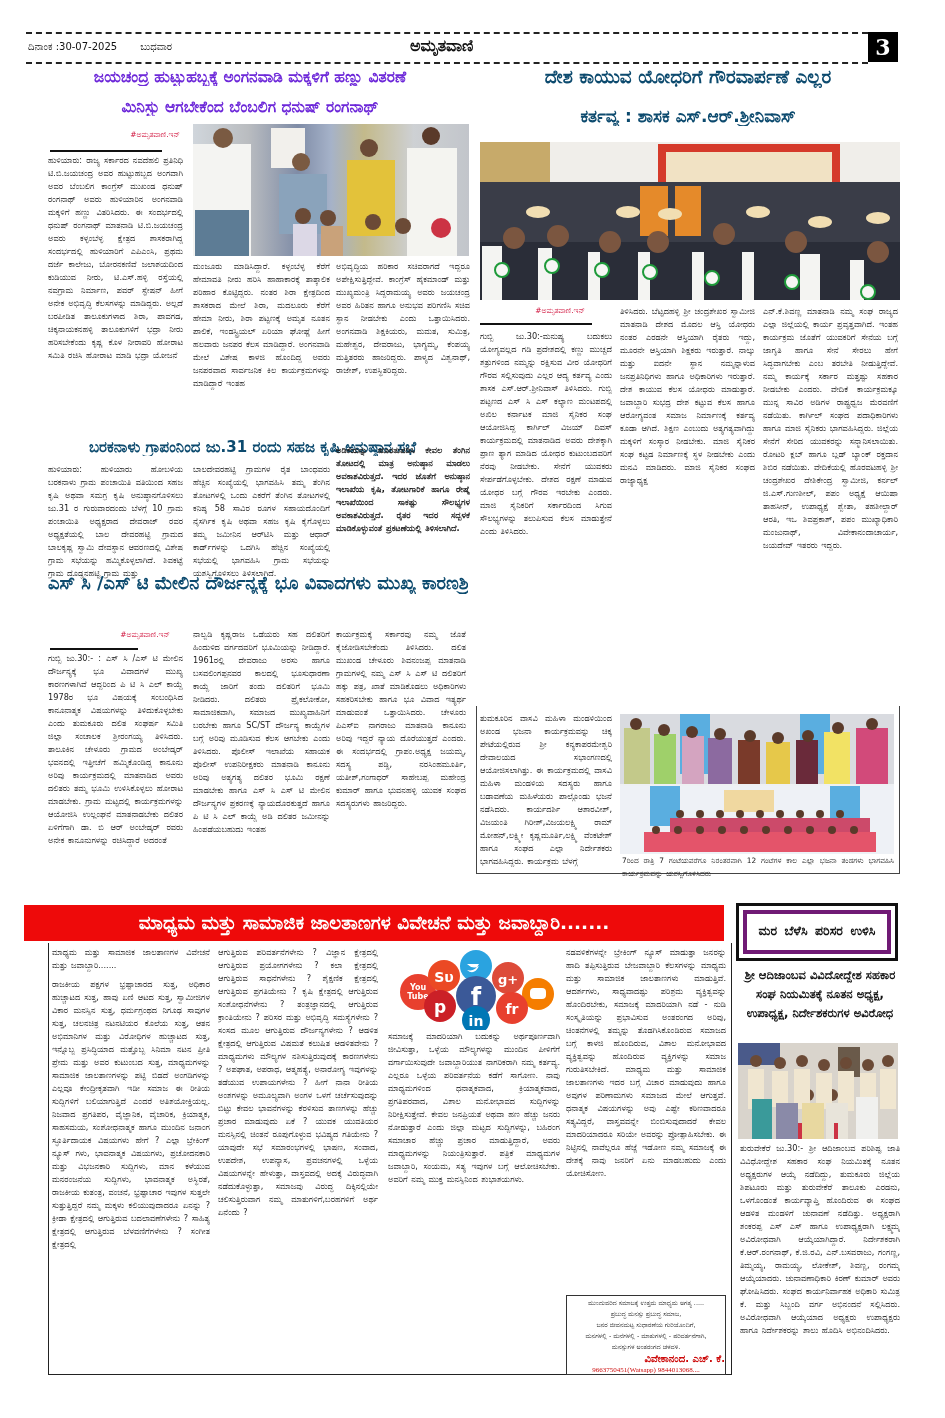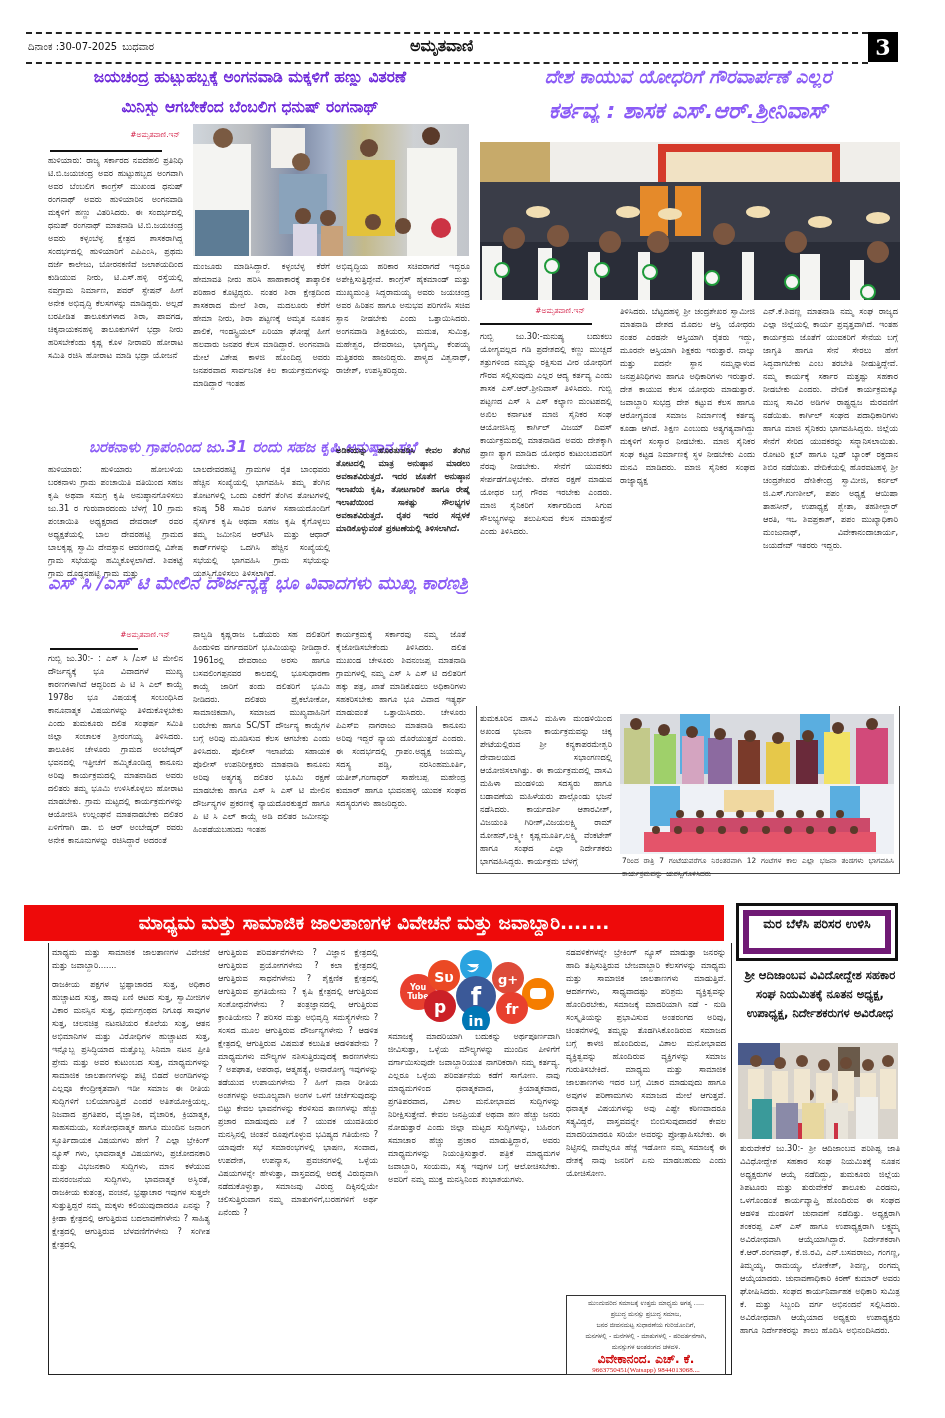--- a/index.html
+++ b/index.html
@@ -2,33 +2,33 @@
 <html><head>
 <meta charset="utf-8">
 <style>
   * { box-sizing: border-box; margin: 0; padding: 0; }
   html, body { width: 945px; height: 1418px; background: #fff; overflow: hidden; }
   body { position: relative; font-family: "DejaVu Sans", sans-serif; color: #111; }
   .abs { position: absolute; }
   .dash { border-top: 2px dashed #222; height: 0; }
   .txt { font-size: 8.2px; line-height: 13px; text-align: justify; color: #222; overflow: hidden; word-spacing: 1px; }
   .red { color: #6d28d9; }
-  .blue { color: #8b5cf6; font-style: italic; }
+  .blue { color: #0c4a6e; }
   .headline { font-weight: bold; text-align: center; white-space: nowrap; overflow: hidden; }
   .tag { color: #d0103a; font-size: 7.5px; text-align: right; }
   .rule { border-top: 2px solid #111; height: 0; }
   .photo { overflow: hidden; }
 </style>
 </head>
 <body>
 
 <div class="abs dash" style="left:26px; top:32px; width:842px;"></div>
 <div class="abs" style="left:28px; top:41px; font-size:10px; color:#111;">
   <span>ದಿನಾಂಕ :30-07-2025</span>
-  <span style="margin-left:2px;">ಬುಧವಾರ</span>
+  <span style="margin-left:20px;">ಬುಧವಾರ</span>
 </div>
 <div class="abs" style="left:410px; top:36px; font-size:16px; font-weight:bold; color:#111;">ಅಮೃತವಾಣಿ</div>
 <div class="abs" style="left:868px; top:32px; width:30px; height:30px; background:#000; color:#fff; font-family:'DejaVu Serif', serif; font-weight:bold; font-size:22px; text-align:center; line-height:30px;">
   <span>3</span>
 </div>
 <div class="abs dash" style="left:26px; top:62px; width:842px;"></div>
 
 <div class="abs headline red" style="left:40px; top:68px; width:420px; font-size:15.5px;">ಜಯಚಂದ್ರ ಹುಟ್ಟುಹಬ್ಬಕ್ಕೆ ಅಂಗನವಾಡಿ ಮಕ್ಕಳಿಗೆ ಹಣ್ಣು ವಿತರಣೆ</div>
 <div class="abs headline red" style="left:40px; top:98px; width:420px; font-size:15.5px;">ಮಿನಿಸ್ಟ್ರು ಆಗಬೇಕೆಂದ ಬೆಂಬಲಿಗ ಧನುಷ್ ರಂಗನಾಥ್</div>
 <div class="abs tag" style="left:60px; top:130px; width:120px;">#ಅಮೃತವಾಣಿ.ಇನ್</div>
@@ -67,21 +67,21 @@
 <div class="abs txt" style="left:336px; top:444px; width:134px; height:128px;font-weight:bold;">ಅಡಿಕೆಯನ್ನು ಹೊರತುಪಡಿಸಿ ಕೇವಲ ತೆಂಗಿನ ತೋಟದಲ್ಲಿ ಮಾತ್ರ ಅನುಷ್ಠಾನ ಮಾಡಲು ಅವಕಾಶವಿರುತ್ತದೆ. ಇದರ ಜೊತೆಗೆ ಅನುಷ್ಠಾನ ಇಲಾಖೆಯ ಕೃಷಿ, ತೋಟಗಾರಿಕೆ ಹಾಗೂ ರೇಷ್ಮೆ ಇಲಾಖೆಯಿಂದ ಸಾಕಷ್ಟು ಸೌಲಭ್ಯಗಳ ಅವಕಾಶವಿರುತ್ತದೆ. ರೈತರ ಇದರ ಸದ್ಬಳಕೆ ಮಾಡಿಕೊಳ್ಳುವಂತೆ ಪ್ರಕಟಣೆಯಲ್ಲಿ ತಿಳಿಸಲಾಗಿದೆ.</div>
 
 <div class="abs headline blue" style="left:48px; top:572px; width:420px; font-size:18px;">ಎಸ್ ಸಿ /ಎಸ್ ಟಿ ಮೇಲಿನ ದೌರ್ಜನ್ಯಕ್ಕೆ ಭೂ ವಿವಾದಗಳು ಮುಖ್ಯ ಕಾರಣಶ್ರೀ ರಂಗಯ್ಯ.</div>
 <div class="abs tag" style="left:80px; top:630px; width:90px;">#ಅಮೃತವಾಣಿ.ಇನ್</div>
 <div class="abs rule" style="left:50px; top:648px; width:88px;"></div>
 <div class="abs txt" style="left:48px; top:652px; width:135px; height:228px;">ಗುಬ್ಬಿ ಜು.30:- : ಎಸ್ ಸಿ /ಎಸ್ ಟಿ ಮೇಲಿನ ದೌರ್ಜನ್ಯಕ್ಕೆ ಭೂ ವಿವಾದಗಳೆ ಮುಖ್ಯ ಕಾರಣಗಳಾಗಿವೆ ಆದ್ದರಿಂದ ಪಿ ಟಿ ಸಿ ಎಲ್ ಕಾಯ್ದೆ 1978ರ ಭೂ ವಿಷಯಕ್ಕೆ ಸಂಬಂಧಿಸಿದ ಕಾನೂನಾತ್ಮಕ ವಿಷಯಗಳನ್ನು ತಿಳಿದುಕೊಳ್ಳಬೇಕು ಎಂದು ತುಮಕೂರು ದಲಿತ ಸಂಘರ್ಷ ಸಮಿತಿ ಜಿಲ್ಲಾ ಸಂಚಾಲಕ ಶ್ರೀರಂಗಯ್ಯ ತಿಳಿಸಿದರು. ತಾಲೂಕಿನ ಚೇಳೂರು ಗ್ರಾಮದ ಅಂಬೇಡ್ಕರ್ ಭವನದಲ್ಲಿ ಇತ್ತೀಚೆಗೆ ಹಮ್ಮಿಕೊಂಡಿದ್ದ ಕಾನೂನು ಅರಿವು ಕಾರ್ಯಕ್ರಮದಲ್ಲಿ ಮಾತನಾಡಿದ ಅವರು ದಲಿತರು ತಮ್ಮ ಭೂಮಿ ಉಳಿಸಿಕೊಳ್ಳಲು ಹೋರಾಟ ಮಾಡಬೇಕು. ಗ್ರಾಮ ಮಟ್ಟದಲ್ಲಿ ಕಾರ್ಯಕ್ರಮಗಳನ್ನು ಆಯೋಜಿಸಿ ಉಲ್ಲಂಘನೆ ಮಾತನಾಡಬೇಕು ದಲಿತರ ಏಳಿಗೆಗಾಗಿ ಡಾ. ಬಿ ಆರ್ ಅಂಬೇಡ್ಕರ್ ರವರು ಅನೇಕ ಕಾನೂನುಗಳನ್ನು ರಚಿಸಿದ್ದಾರೆ ಅದರಂತೆ</div>
 <div class="abs txt" style="left:193px; top:628px; width:137px; height:252px;">ನಾಲ್ವಡಿ ಕೃಷ್ಣರಾಜ ಒಡೆಯರು ಸಹ ದಲಿತರಿಗೆ ಹಿಂದುಳಿದ ವರ್ಗದವರಿಗೆ ಭೂಮಿಯನ್ನು ನೀಡಿದ್ದಾರೆ. 1961ರಲ್ಲಿ ದೇವರಾಜು ಅರಸು ಹಾಗೂ ಬಸವಲಿಂಗಪ್ಪನವರ ಕಾಲದಲ್ಲಿ ಭೂಸುಧಾರಣಾ ಕಾಯ್ದೆ ಜಾರಿಗೆ ತಂದು ದಲಿತರಿಗೆ ಭೂಮಿ ನೀಡಿದರು. ದಲಿತರು ಪ್ರೈಕಲೋಕೋ, ಸಾಮಾಜಿಕವಾಗಿ, ಸಮಾಜದ ಮುಖ್ಯವಾಹಿನಿಗೆ ಬರಬೇಕು ಹಾಗೂ SC/ST ದೌರ್ಜನ್ಯ ಕಾಯ್ದೆಗಳ ಬಗ್ಗೆ ಅರಿವು ಮೂಡಿಸುವ ಕೆಲಸ ಆಗಬೇಕು ಎಂದು ತಿಳಿಸಿದರು. ಪೊಲೀಸ್ ಇಲಾಖೆಯ ಸಹಾಯಕ ಪೊಲೀಸ್ ಉಪನಿರೀಕ್ಷಕರು ಮಾತನಾಡಿ ಕಾನೂನು ಅರಿವು ಅತ್ಯಗತ್ಯ ದಲಿತರ ಭೂಮಿ ರಕ್ಷಣೆ ಮಾಡಬೇಕು ಹಾಗೂ ಎಸ್ ಸಿ ಎಸ್ ಟಿ ಮೇಲಿನ ದೌರ್ಜನ್ಯಗಳ ಪ್ರಕರಣಕ್ಕೆ ನ್ಯಾಯದೊರಕುತ್ತದೆ ಹಾಗೂ ಪಿ ಟಿ ಸಿ ಎಲ್ ಕಾಯ್ದೆ ಅಡಿ ದಲಿತರ ಜಮೀನನ್ನು ಹಿಂಪಡೆಯಬಹುದು ಇಂತಹ</div>
 <div class="abs txt" style="left:336px; top:628px; width:130px; height:252px;">ಕಾರ್ಯಕ್ರಮಕ್ಕೆ ಸರ್ಕಾರವು ನಮ್ಮ ಜೊತೆ ಕೈಜೋಡಿಸಬೇಕೆಂದು ತಿಳಿಸಿದರು. ದಲಿತ ಮುಖಂಡ ಚೇಳೂರು ಶಿವನಂಜಪ್ಪ ಮಾತನಾಡಿ ಗ್ರಾಮಗಳಲ್ಲಿ ನಮ್ಮ ಎಸ್ ಸಿ ಎಸ್ ಟಿ ದಲಿತರಿಗೆ ಹಕ್ಕು ಪತ್ರ, ಖಾತೆ ಮಾಡಿಕೊಡಲು ಅಧಿಕಾರಿಗಳು ಸಹಕರಿಸಬೇಕು ಹಾಗೂ ಭೂ ವಿವಾದ ಇತ್ಯರ್ಥ ಮಾಡುವಂತೆ ಒತ್ತಾಯಿಸಿದರು. ಚೇಳೂರು ಪಿಎಸ್ಐ ನಾಗರಾಜು ಮಾತನಾಡಿ ಕಾನೂನು ಅರಿವು ಇದ್ದರೆ ನ್ಯಾಯ ದೊರೆಯುತ್ತದೆ ಎಂದರು. ಈ ಸಂದರ್ಭದಲ್ಲಿ ಗ್ರಾಪಂ.ಅಧ್ಯಕ್ಷ ಜಯಮ್ಮ, ಸದಸ್ಯ ಪಡ್ಡಿ, ನರಸಿಂಹಮೂರ್ತಿ, ಯತೀಶ್,ಗಂಗಾಧರ್ ಸಾಹೇಬಪ್ಪ ಮಹೇಂದ್ರ ಕುಮಾರ್ ಹಾಗೂ ಭುವನಹಳ್ಳಿ ಯುವಕ ಸಂಘದ ಸದಸ್ಯರುಗಳು ಹಾಜರಿದ್ದರು.</div>
 
 <div class="abs headline blue" style="left:478px; top:66px; width:420px; font-size:18.5px;">ದೇಶ ಕಾಯುವ ಯೋಧರಿಗೆ ಗೌರವಾರ್ಪಣೆ ಎಲ್ಲರ</div>
-<div class="abs headline blue" style="left:478px; top:98px; width:420px; font-size:22px;">ಕರ್ತವ್ಯ : ಶಾಸಕ ಎಸ್.ಆರ್.ಶ್ರೀನಿವಾಸ್</div>
+<div class="abs headline blue" style="left:478px; top:106px; width:420px; font-size:17px;">ಕರ್ತವ್ಯ : ಶಾಸಕ ಎಸ್.ಆರ್.ಶ್ರೀನಿವಾಸ್</div>
 
 <div class="abs photo" style="left:480px; top:142px; width:420px; height:158px; background:#e6e3e0;">
   <svg width="420" height="158" viewBox="0 0 420 158">
     <rect x="0" y="0" width="420" height="158" fill="#f0eeea"></rect>
     <rect x="0" y="0" width="70" height="40" fill="#c7aa6a"></rect>
     <rect x="178" y="2" width="182" height="52" fill="#d53a2a"></rect>
     <rect x="186" y="10" width="166" height="38" fill="#f1e2c4"></rect>
     <rect x="0" y="40" width="420" height="60" fill="#3a3d48"></rect>
     <g fill="#e58a2a">
         <rect x="160" y="44" width="28" height="50"></rect>
@@ -229,26 +229,26 @@
 </div>
 <div class="abs txt" style="left:388px; top:1030px; width:172px; height:343px;">ಸಮಾಜಕ್ಕೆ ಮಾದರಿಯಾಗಿ ಬದುಕನ್ನು ಅರ್ಥಪೂರ್ಣವಾಗಿ ಜೀವಿಸುತ್ತಾ, ಒಳ್ಳೆಯ ಮೌಲ್ಯಗಳನ್ನು ಮುಂದಿನ ಪೀಳಿಗೆಗೆ ವರ್ಗಾಯಿಸುವುದೇ ಜವಾಬ್ದಾರಿಯುತ ನಾಗರಿಕರಾಗಿ ನಮ್ಮ ಕರ್ತವ್ಯ. ಎಲ್ಲರೂ ಒಳ್ಳೆಯ ಪರಿವರ್ತನೆಯ ಕಡೆಗೆ ಸಾಗೋಣ. ನಾವು ಮಾಧ್ಯಮಗಳಿಂದ ಧನಾತ್ಮಕವಾದ, ಕ್ರಿಯಾತ್ಮಕವಾದ, ಪ್ರಗತಿಪರವಾದ, ವಿಶಾಲ ಮನೋಭಾವದ ಸುದ್ದಿಗಳನ್ನು ನಿರೀಕ್ಷಿಸುತ್ತೇವೆ. ಕೇವಲ ಜನಪ್ರಿಯತೆ ಅಥವಾ ಹಣ ಹೆಚ್ಚು ಜನರು ನೋಡುತ್ತಾರೆ ಎಂದು ಜಿಲ್ಲಾ ಮಟ್ಟದ ಸುದ್ದಿಗಳನ್ನು, ಬಹಿರಂಗ ಸಮಾಚಾರ ಹೆಚ್ಚು ಪ್ರಚಾರ ಮಾಡುತ್ತಿದ್ದಾರೆ, ಅವರು ಮಾಧ್ಯಮಗಳನ್ನು ನಿಯಂತ್ರಿಸುತ್ತಾರೆ. ಪತ್ರಿಕೆ ಮಾಧ್ಯಮಗಳ ಜವಾಬ್ದಾರಿ, ಸಂಯಮ, ಸತ್ಯ ಇವುಗಳ ಬಗ್ಗೆ ಆಲೋಚಿಸಬೇಕು. ಅವರಿಗೆ ನಮ್ಮ ಮುಕ್ತ ಮನಸ್ಸಿನಿಂದ ಶುಭಾಶಯಗಳು.</div>
 <div class="abs txt" style="left:566px; top:946px; width:160px; height:345px;">ನಡವಳಿಕೆಗಳನ್ನೇ ಬ್ರೇಕಿಂಗ್ ನ್ಯೂಸ್ ಮಾಡುತ್ತಾ ಜನರನ್ನು ಹಾದಿ ತಪ್ಪಿಸುತ್ತಿರುವ ಬೇಜವಾಬ್ದಾರಿ ಕೆಲಸಗಳನ್ನು ಮಾಧ್ಯಮ ಮತ್ತು ಸಾಮಾಜಿಕ ಜಾಲತಾಣಗಳು ಮಾಡುತ್ತಿವೆ. ಆದರ್ಶಗಳು, ಸಾಧ್ಯವಾದಷ್ಟು ಪರಿಶ್ರಮ ವ್ಯಕ್ತಿತ್ವವನ್ನು ಹೊಂದಿರಬೇಕು, ಸಮಾಜಕ್ಕೆ ಮಾದರಿಯಾಗಿ ನಡೆ - ನುಡಿ ಸಂಸ್ಕೃತಿಯನ್ನು ಪ್ರಭಾವಿಸುವ ಅಂತರಂಗದ ಅರಿವು, ಚಿಂತನೆಗಳಲ್ಲಿ ತಮ್ಮನ್ನು ತೊಡಗಿಸಿಕೊಂಡಿರುವ ಸಮಾಜದ ಬಗ್ಗೆ ಕಾಳಜಿ ಹೊಂದಿರುವ, ವಿಶಾಲ ಮನೋಭಾವದ ವ್ಯಕ್ತಿತ್ವವನ್ನು ಹೊಂದಿರುವ ವ್ಯಕ್ತಿಗಳನ್ನು ಸಮಾಜ ಗುರುತಿಸಬೇಕಿದೆ. ಮಾಧ್ಯಮ ಮತ್ತು ಸಾಮಾಜಿಕ ಜಾಲತಾಣಗಳು ಇದರ ಬಗ್ಗೆ ವಿಚಾರ ಮಾಡುವುದು ಹಾಗೂ ಅವುಗಳ ಪರಿಣಾಮಗಳು ಸಮಾಜದ ಮೇಲೆ ಆಗುತ್ತವೆ. ಧನಾತ್ಮಕ ವಿಷಯಗಳನ್ನು ಅವು ಎಷ್ಟೇ ಕಠಿಣವಾದರೂ ಸತ್ಯವಿದ್ದರೆ, ವಾಸ್ತವವನ್ನೇ ಬಿಂಬಿಸುವುದಾದರೆ ಕೇವಲ ಮಾದರಿಯಾದರೂ ಸರಿಯೇ ಅವರನ್ನು ಪ್ರೋತ್ಸಾಹಿಸಬೇಕು. ಈ ನಿಟ್ಟಿನಲ್ಲಿ ನಾವೆಲ್ಲರೂ ಹೆಜ್ಜೆ ಇಡೋಣ ನಮ್ಮ ಸಮಾಜಕ್ಕೆ ಈ ದೇಶಕ್ಕೆ ನಾವು ಜನರಿಗೆ ಏನು ಮಾಡಬಹುದು ಎಂದು ಯೋಚಿಸೋಣ.</div>
 
 <div class="abs" style="left:566px; top:1295px; width:160px; height:80px; border:1px solid #333; text-align:center; font-size:6.4px; line-height:11px; color:#222; padding-top:2px;">
   <div>ಮುಂದುವರಿದ ಸಮಾಜಕ್ಕೆ ಉತ್ತಮ ಮಾಧ್ಯಮ ಅಗತ್ಯ .....</div>
   <div>ಪ್ರಬುದ್ಧ ಮನಸ್ಸು ಪ್ರಬುದ್ಧ ಸಮಾಜ,</div>
   <div>ಜನರ ಜೀವನಮಟ್ಟ ಸುಧಾರಣೆಯ ಗುರಿಯೊಂದಿಗೆ,</div>
   <div>ಮನಗಳಲ್ಲಿ - ಮನೆಗಳಲ್ಲಿ - ಮಾತುಗಳಲ್ಲಿ - ಪರಿವರ್ತನೆಗಾಗಿ,</div>
   <div>ಮನಸ್ಸುಗಳ ಅಂತರಂಗದ ಚಳವಳಿ.</div>
-  <div style="color:#cc0a0a; font-weight:bold; font-size:12px; line-height:12px;">ವಿವೇಕಾನಂದ. ಎಚ್. ಕೆ.</div>
+  <div style="color:#cc0a0a; font-weight:bold; font-size:10px; line-height:12px;text-align:right;">ವಿವೇಕಾನಂದ. ಎಚ್. ಕೆ.</div>
   <div style="color:#cc0a0a; font-family:'Liberation Serif', serif; font-size:7px;">9663750451(Watsapp) 9844013068....</div>
 </div>
 
 <div class="abs" style="left:736px; top:903px; width:162px; height:58px; border:3px solid #111; padding:4px;">
-  <div style="width:100%; height:100%; border:6px solid #701a75; display:flex; align-items:flex-start; justify-content:center;">
+  <div style="width:100%; height:100%; border:4px solid #701a75; display:flex; align-items:center; justify-content:center;font-family:Liberation Mono, monospace;">
     <span style="font-size:12.5px; font-weight:bold; color:#111;">ಮರ ಬೆಳೆಸಿ ಪರಿಸರ ಉಳಿಸಿ</span>
   </div>
 </div>
 
 <div class="abs" style="left:740px; top:966px; width:160px; font-size:11.5px; line-height:19px; font-weight:bold; text-align:center; color:#111;">ಶ್ರೀ ಆದಿಜಾಂಬವ ವಿವಿದೋದ್ದೇಶ ಸಹಕಾರ ಸಂಘ ನಿಯಮಿತಕ್ಕೆ ನೂತನ ಅಧ್ಯಕ್ಷ, ಉಪಾಧ್ಯಕ್ಷ, ನಿರ್ದೇಶಕರುಗಳ ಅವಿರೋಧ</div>
 <div class="abs photo" style="left:738px; top:1043px; width:160px; height:96px; background:#d8d2c8;">
   <svg width="160" height="96" viewBox="0 0 160 96">
     <rect x="0" y="0" width="160" height="96" fill="#d9d4cc"></rect>
     <rect x="0" y="0" width="42" height="22" fill="#4a5a8a"></rect>
     <rect x="100" y="4" width="22" height="30" fill="#6a5a4a"></rect>

